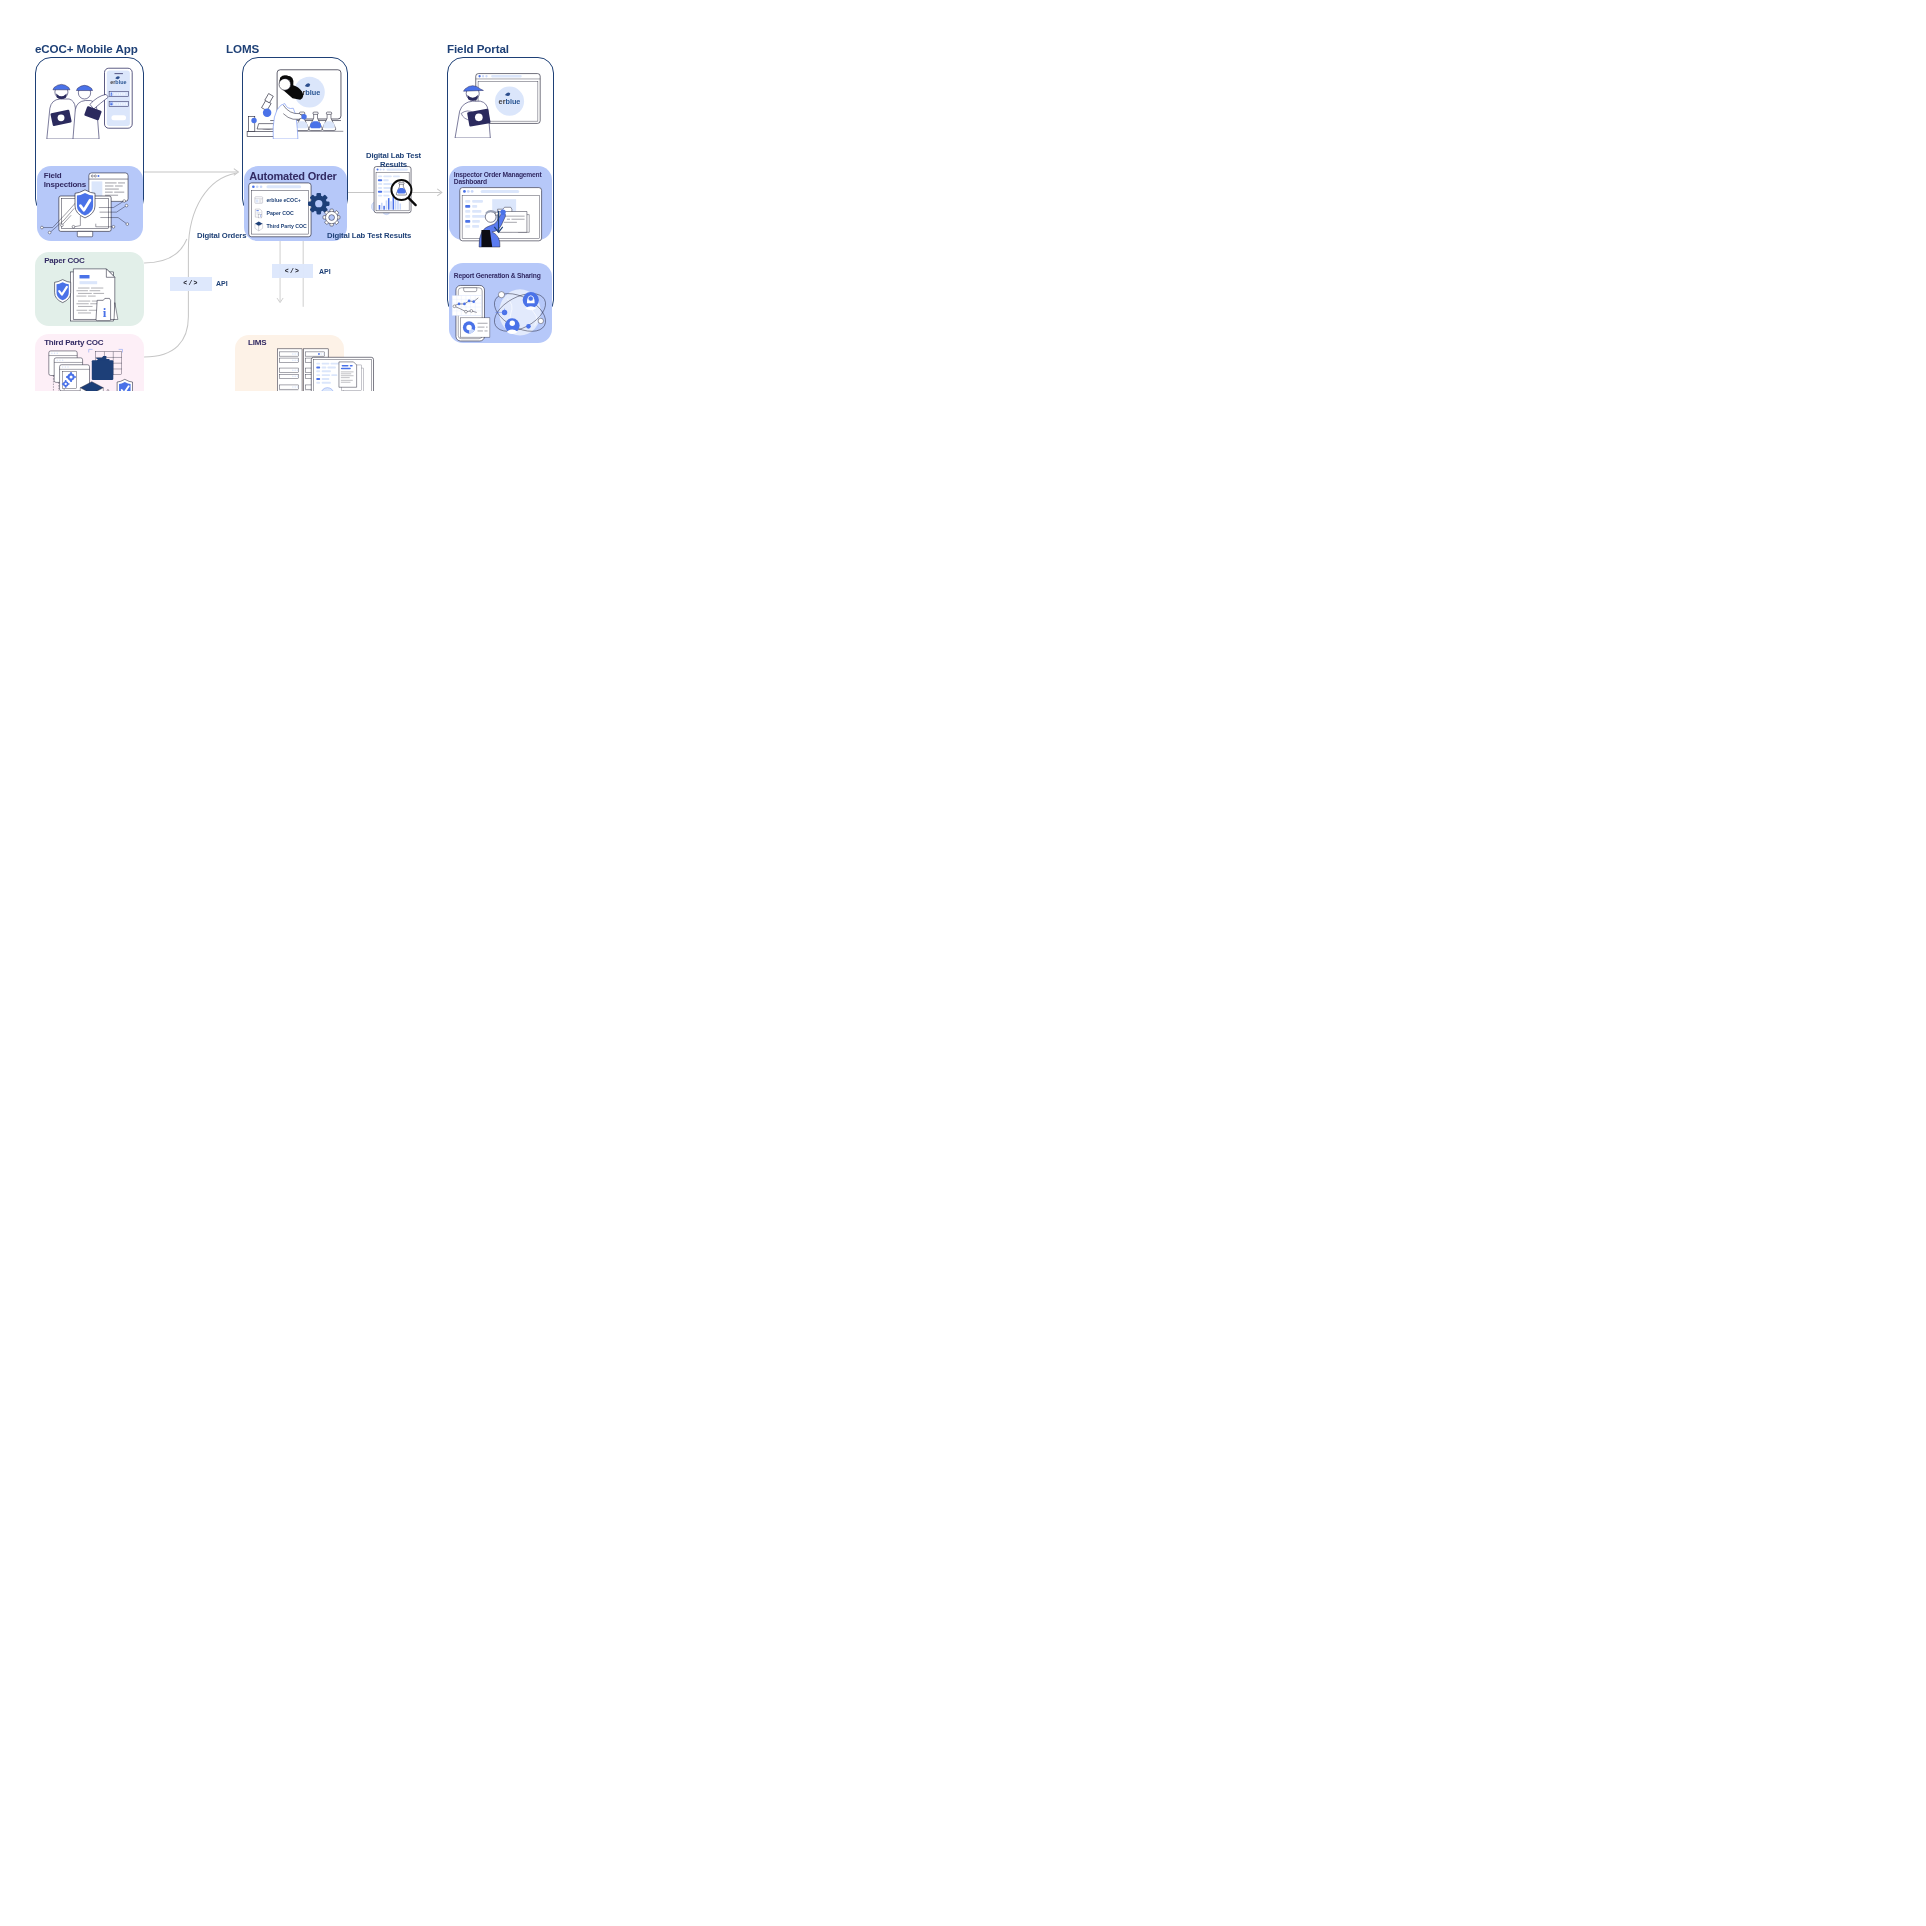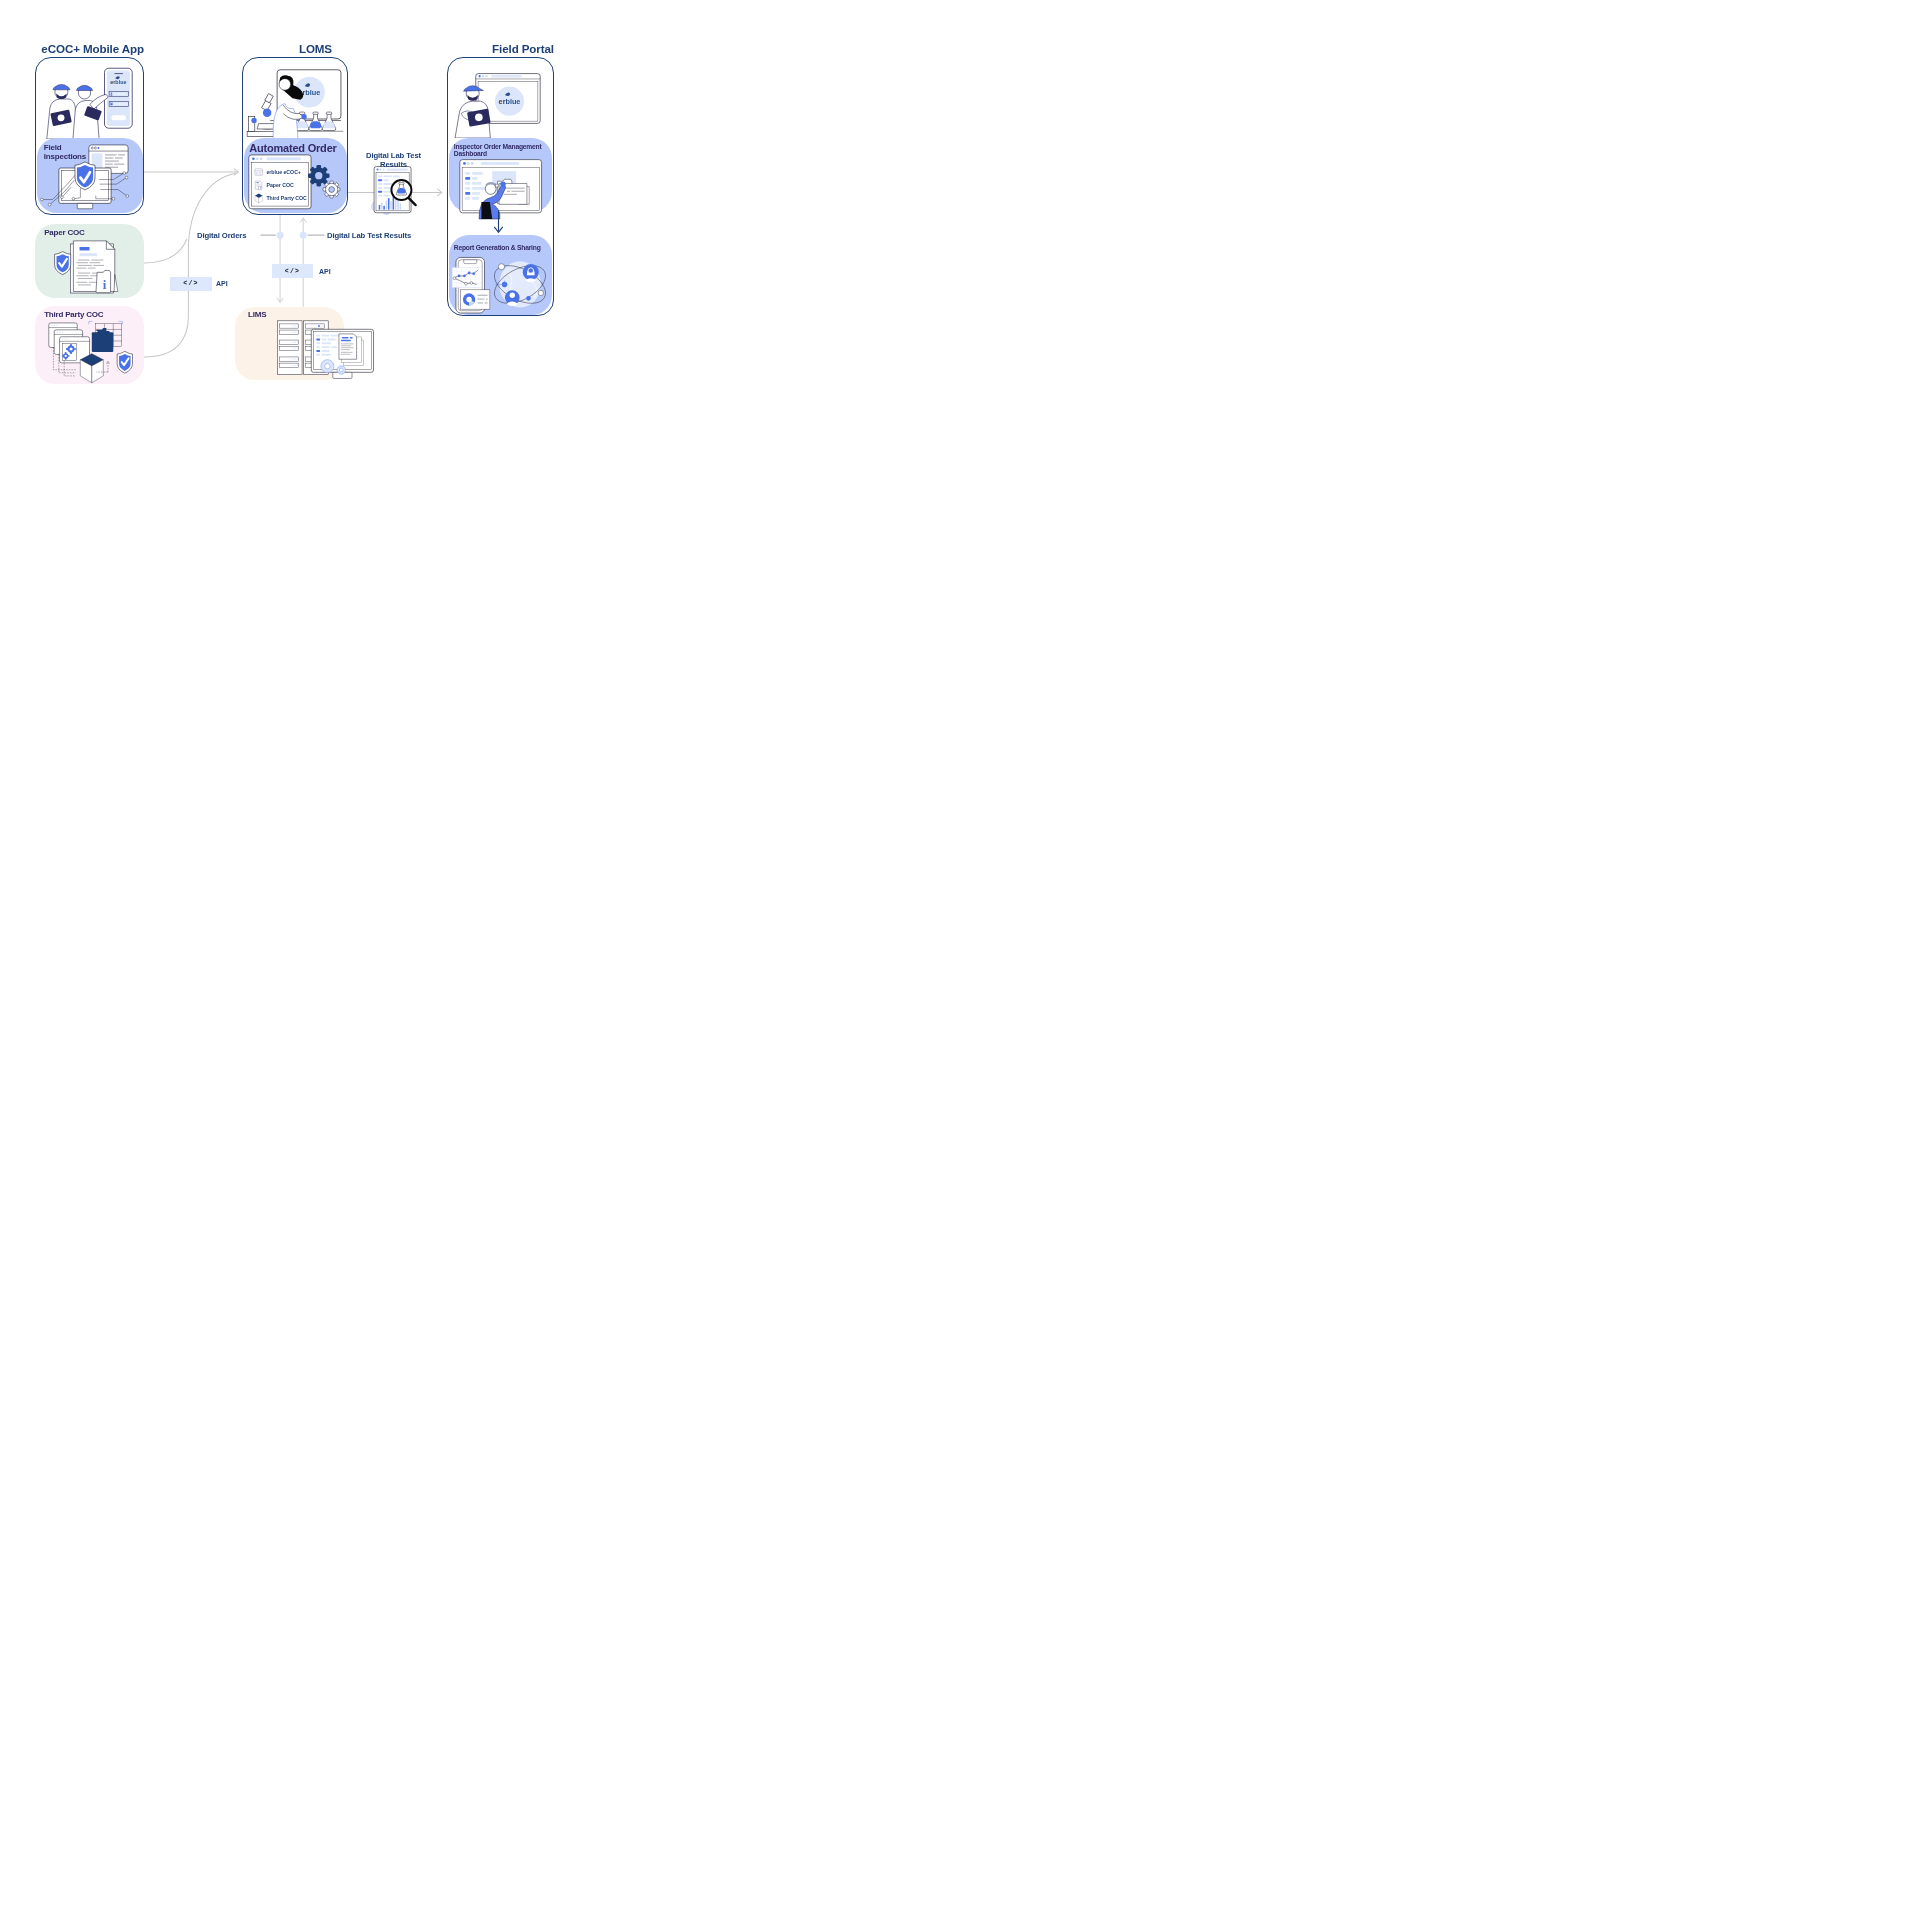--- a/index.html
+++ b/index.html
@@ -1,20 +1,20 @@
 <!DOCTYPE html>
 <html style="font-size:6.2px"><head>
 <meta charset="utf-8">
 <style>
   html,body{margin:0;padding:0;background:#ffffff;}
   body{font-family:"Liberation Sans", sans-serif;}
   #canvas{position:relative;width:574px;height:391px;background:#fff;overflow:hidden;}
-  .sec-title{position:absolute;font-weight:bold;font-size:11.6px;color:#1e4076;text-align:right;letter-spacing:-0.1px;}
+  .sec-title{position:absolute;font-weight:bold;font-size:11.6px;color:#1e4076;text-align:left;letter-spacing:-0.1px;}
   .container{position:absolute;background:#fff;border:1.2px solid #1e4076;border-radius:16px;box-sizing:border-box;}
-  .card{position:absolute;border-radius:20px;box-sizing:border-box;}
+  .card{position:absolute;border-radius:14px;box-sizing:border-box;margin-top:28px;}
   .card-title{position:absolute;font-weight:bold;color:#322a63;letter-spacing:-0.2px;line-height:1.08;}
   .flow-label{position:absolute;font-weight:bold;font-size:7.7px;color:#1e4076;letter-spacing:-0.1px;}
   .api-chip{position:absolute;background:rgba(220,231,252,0.95);display:flex;align-items:center;justify-content:center;}
   .api-code{font-family:"Liberation Mono", monospace;font-weight:bold;font-size:6.5px;color:#15151f;letter-spacing:1.2px;}
   .api-label{position:absolute;font-weight:bold;font-size:7px;color:#1e4076;display:flex;align-items:center;}
   svg{display:block;}
   .abs{position:absolute;}
   .z1{z-index:1}.z2{z-index:2}.z3{z-index:3}
 </style>
 </head>

